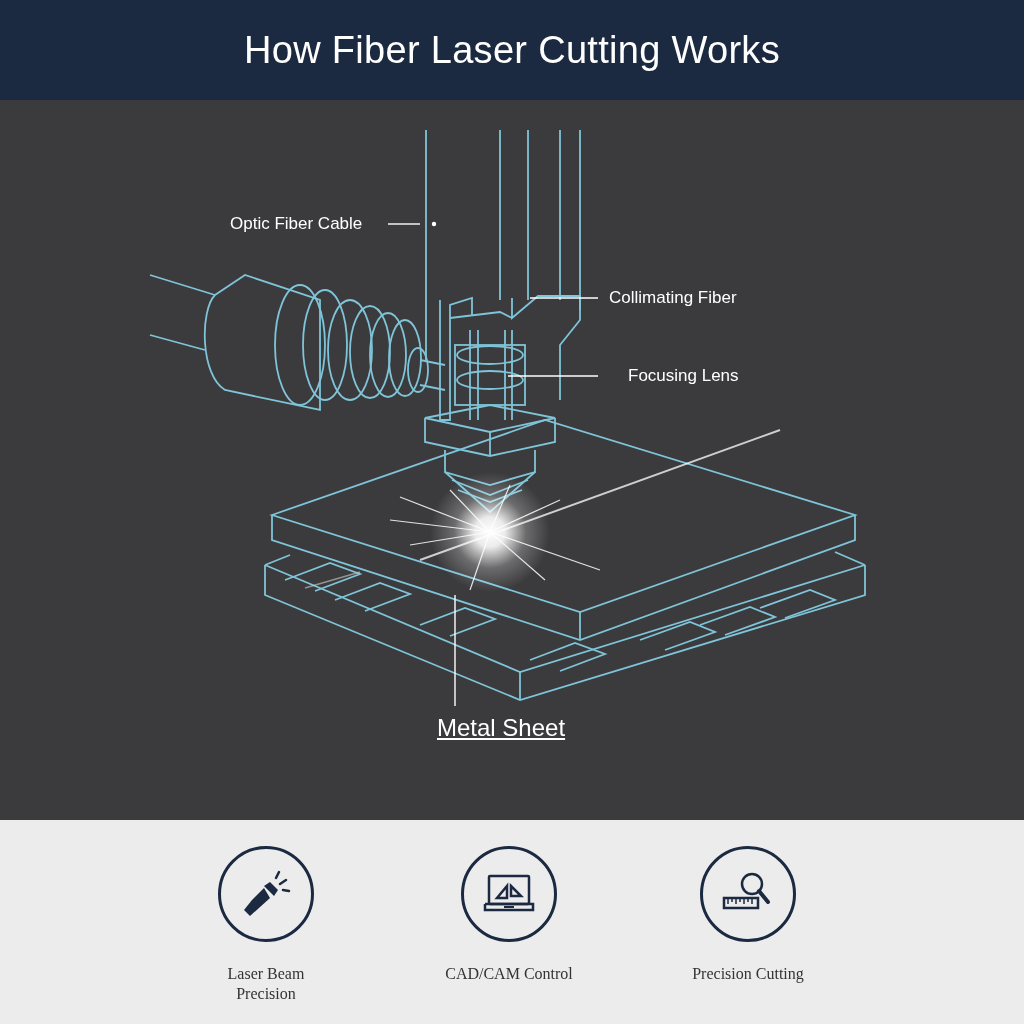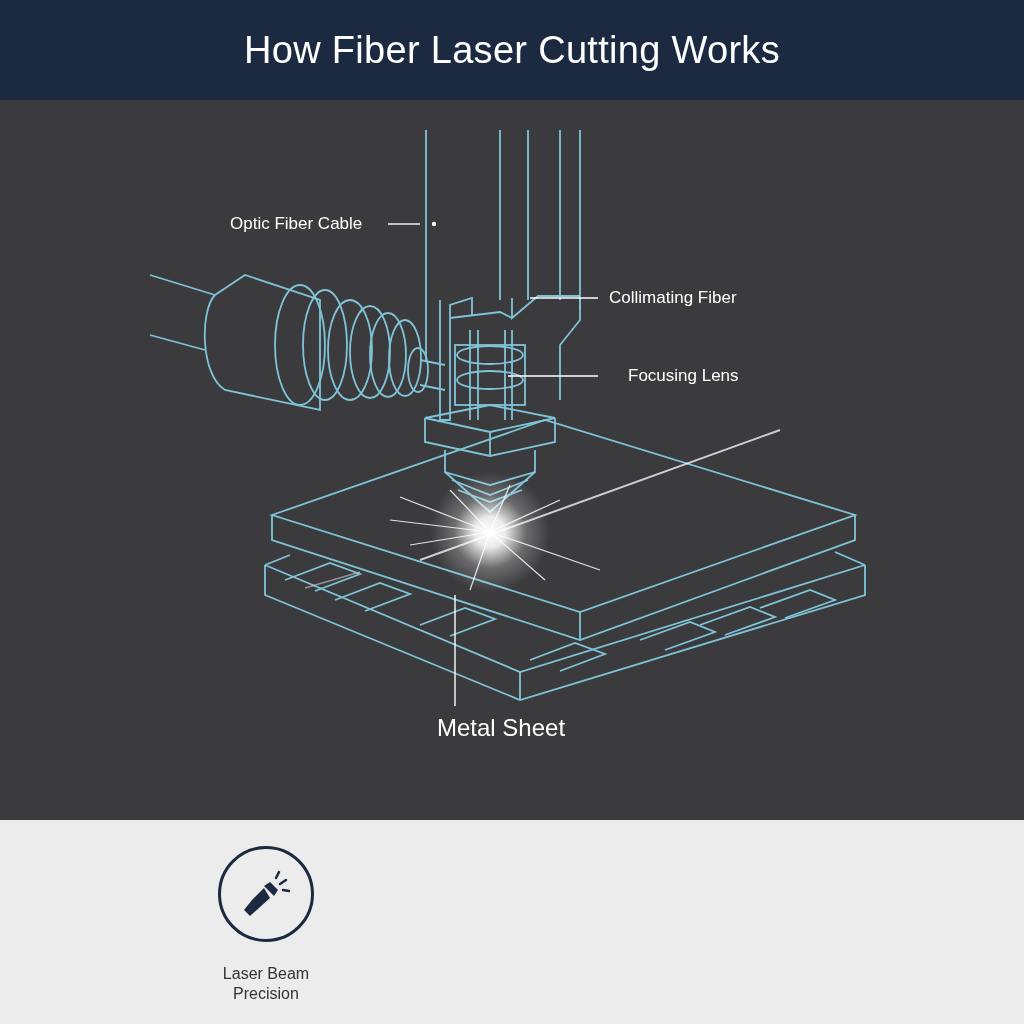--- a/index.html
+++ b/index.html
@@ -2,23 +2,23 @@
 <html><head>
 <meta charset="utf-8">
 <style>
   html, body { margin:0; padding:0; }
   body { width:1024px; height:1024px; position:relative; overflow:hidden; background:#3b3b3d; font-family:"Liberation Sans", sans-serif; }
   .header { position:absolute; left:0; top:0; width:1024px; height:100px; background:#1b2a40; display:flex; align-items:center; justify-content:center; }
   .header h1 { margin:0; color:#ffffff; font-weight:400; font-size:38px; letter-spacing:0.3px; font-family:"Liberation Sans", sans-serif; }
   .diagram { position:absolute; left:0; top:100px; width:920px; height:720px; background:#3b3b3d; }
   .diagram svg { position:absolute; left:0; top:0; }
   .label { position:absolute; color:#ffffff; font-size:17px; font-family:"Liberation Sans", sans-serif; white-space:nowrap; }
-  .label.big { font-size:24px; }
+  .label.big { font-size:24px;text-decoration:underline; }
   .footer { position:absolute; left:0; top:820px; width:1024px; height:204px; background:#ececec; }
-  .feature { position:absolute; top:26px; width:200px; text-align:center; }
+  .feature { position:absolute; top:26px; width:200px; text-align:center;font-family:Liberation Serif, serif; }
   .feature .circle { width:96px; height:96px; border:3px solid #1b2a40; border-radius:50%; margin:0 auto; display:flex; align-items:center; justify-content:center; box-sizing:border-box; }
   .feature .cap { margin-top:22px; color:#333; font-size:16px; line-height:20px; }
 </style>
 </head>
 <body>
 
 <div class="header">
   <h1>How Fiber Laser Cutting Works</h1>
 </div>
 
@@ -136,14 +136,53 @@
           <line x1="47" y1="26" x2="53" y2="27"></line>
         </g>
       </svg>
     </div>
     <div class="cap">
       <div>Laser Beam</div>
       <div>Precision</div>
     </div>
   </div>
 
+  <div class="feature" style="left:409px;">
+    <div class="circle">
+      <svg width="60" height="60" viewBox="0 0 60 60">
+        <g fill="none" stroke="#1b2a40" stroke-width="2.5">
+          <rect x="10" y="12" width="40" height="28" rx="1"></rect>
+          <polyline points="6,40 6,46 54,46 54,40 6,40"></polyline>
+          <polygon points="18,34 28,22 28,34"></polygon>
+          <polygon points="32,22 42,32 32,32"></polygon>
+        </g>
+        <line x1="25" y1="43" x2="35" y2="43" stroke="#1b2a40" stroke-width="2"></line>
+      </svg>
+    </div>
+    <div class="cap">
+      <div>CAD/CAM Control</div>
+    </div>
+  </div>
 
+  <div class="feature" style="left:648px;">
+    <div class="circle">
+      <svg width="60" height="60" viewBox="0 0 60 60">
+        <g fill="none" stroke="#1b2a40" stroke-width="2.5">
+          <circle cx="34" cy="20" r="10"></circle>
+          <rect x="6" y="34" width="34" height="10"></rect>
+        </g>
+        <line x1="41" y1="27" x2="50" y2="38" stroke="#1b2a40" stroke-width="4" stroke-linecap="round"></line>
+        <g stroke="#1b2a40" stroke-width="1.5">
+          <line x1="10" y1="34" x2="10" y2="40"></line>
+          <line x1="14" y1="34" x2="14" y2="38"></line>
+          <line x1="18" y1="34" x2="18" y2="40"></line>
+          <line x1="22" y1="34" x2="22" y2="38"></line>
+          <line x1="26" y1="34" x2="26" y2="40"></line>
+          <line x1="30" y1="34" x2="30" y2="38"></line>
+          <line x1="34" y1="34" x2="34" y2="40"></line>
+        </g>
+      </svg>
+    </div>
+    <div class="cap">
+      <div>Precision Cutting</div>
+    </div>
+  </div>
 </div>
 
 </body></html>

